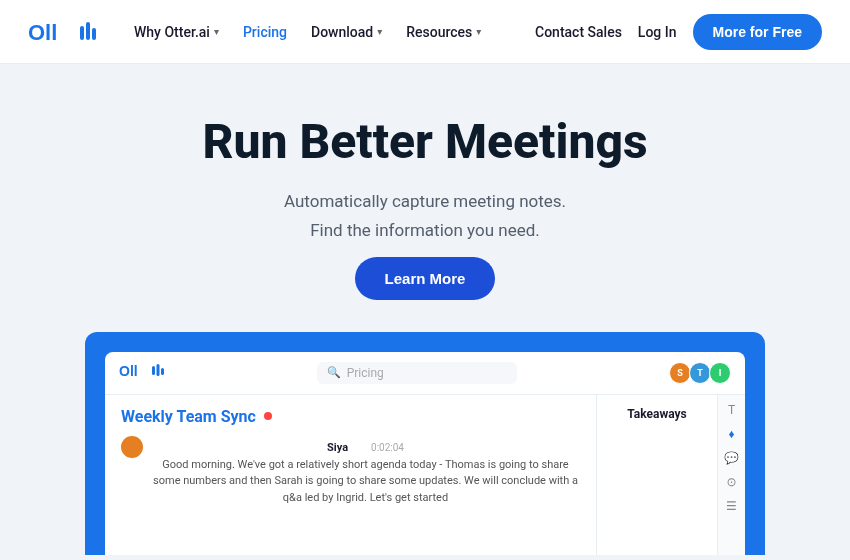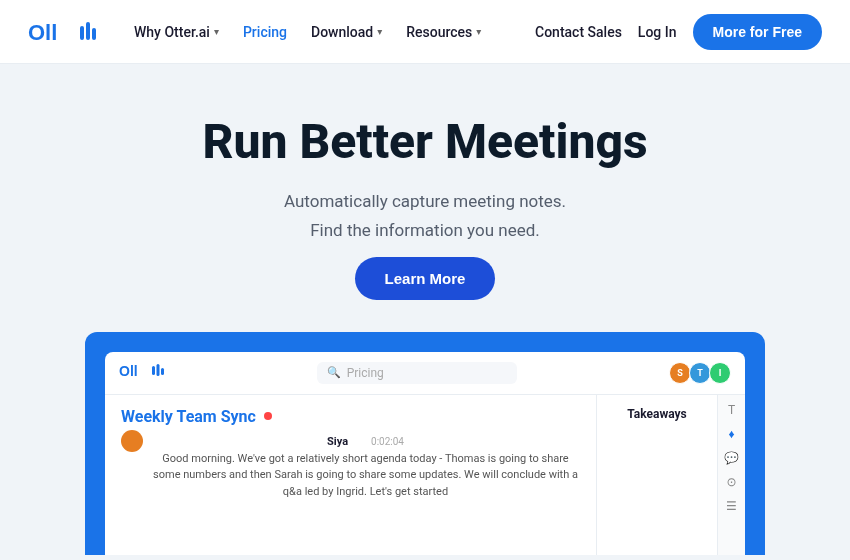--- a/index.html
+++ b/index.html
@@ -189,21 +189,21 @@
     .app-main {
       flex: 1;
       padding: 12px 16px;
       border-right: 1px solid #e8edf2;
       overflow: hidden;
     }
     .meeting-title-row {
       display: flex;
       align-items: center;
       gap: 8px;
-      margin-bottom: 4px;
+      margin-bottom: 10px;
     }
     .meeting-title {
       font-size: 16px;
       font-weight: 700;
       color: #1a73e8;
     }
     .meeting-dot {
       width: 8px;
       height: 8px;
       border-radius: 50%;

